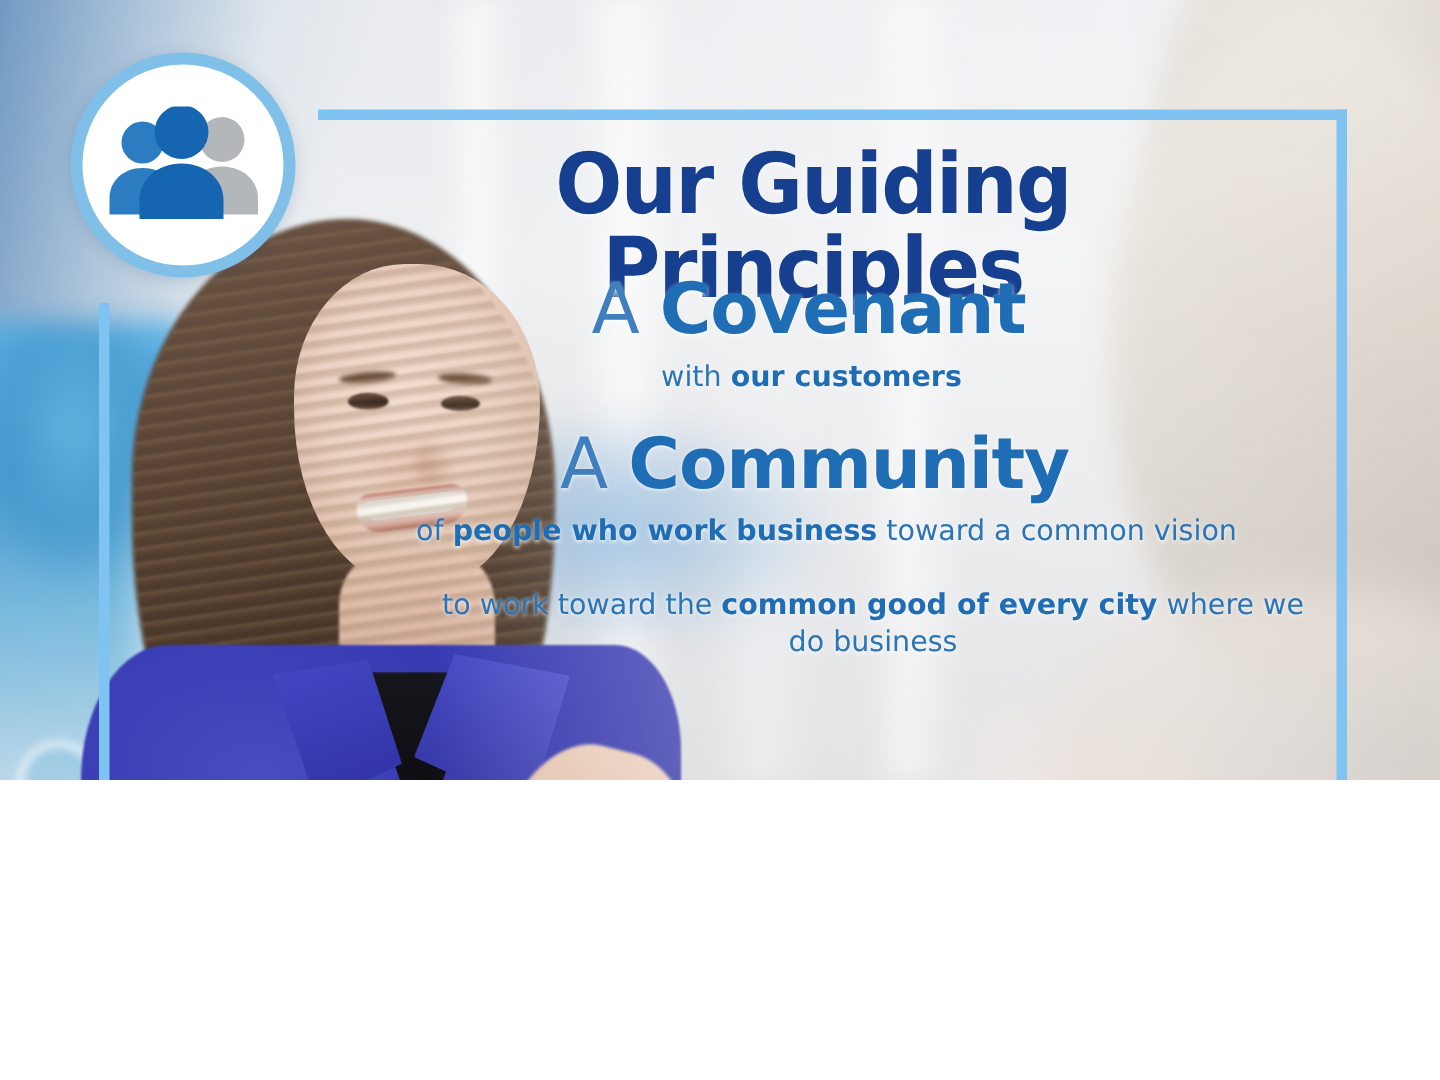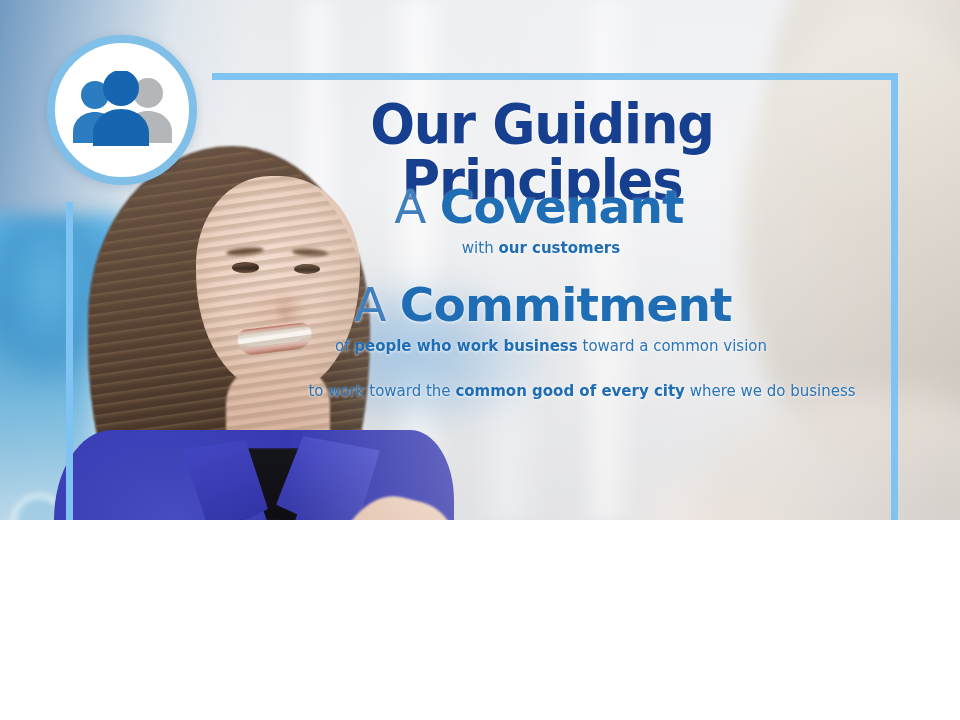--- a/index.html
+++ b/index.html
@@ -441,21 +441,21 @@
     font-size: 47px;
     line-height: 1.08;
     letter-spacing: -0.8px;
     text-shadow: 0 1px 3px rgba(255,255,255,0.8);
   }
   .p-title .lead { font-weight: normal; color: #3f7fbd; }
   .p-title .word { font-weight: bold; color: #1f6db4; }
 
   .p-sub {
     font-family: "DejaVu Sans", "Liberation Sans", sans-serif;
-    font-size: 15px;
+    font-size: 19px;
     line-height: 1.30;
     color: #2a74b8;
     margin-top: 6px;
     text-shadow: 0 1px 3px rgba(255,255,255,0.85);
   }
   .p-sub b { font-weight: bold; color: #1f6db4; }
 
   
   .block-covenant  { margin-bottom: 22px; }
   .block-covenant .p-sub { padding-left: 4px; }
@@ -554,21 +554,21 @@
       <div class="p-title">
         <span class="lead">A</span>
         <span class="word"> Covenant</span>
       </div>
       <div class="p-sub"><span>with </span><b>our customers</b></div>
     </div>
 
     <div class="p-block block-community">
       <div class="p-title">
         <span class="lead">A</span>
-        <span class="word"> Commitment</span>
+        <span class="word"> Community</span>
       </div>
       <div class="p-sub"><span>of </span><b>people who work business</b><span> toward a common vision</span></div>
     </div>
 
     <div class="p-block block-commitment">
       <div class="p-sub"><span>to work toward the </span><b>common good of every city</b><span> where we do business</span></div>
     </div>
 
   </div>
 </div>

